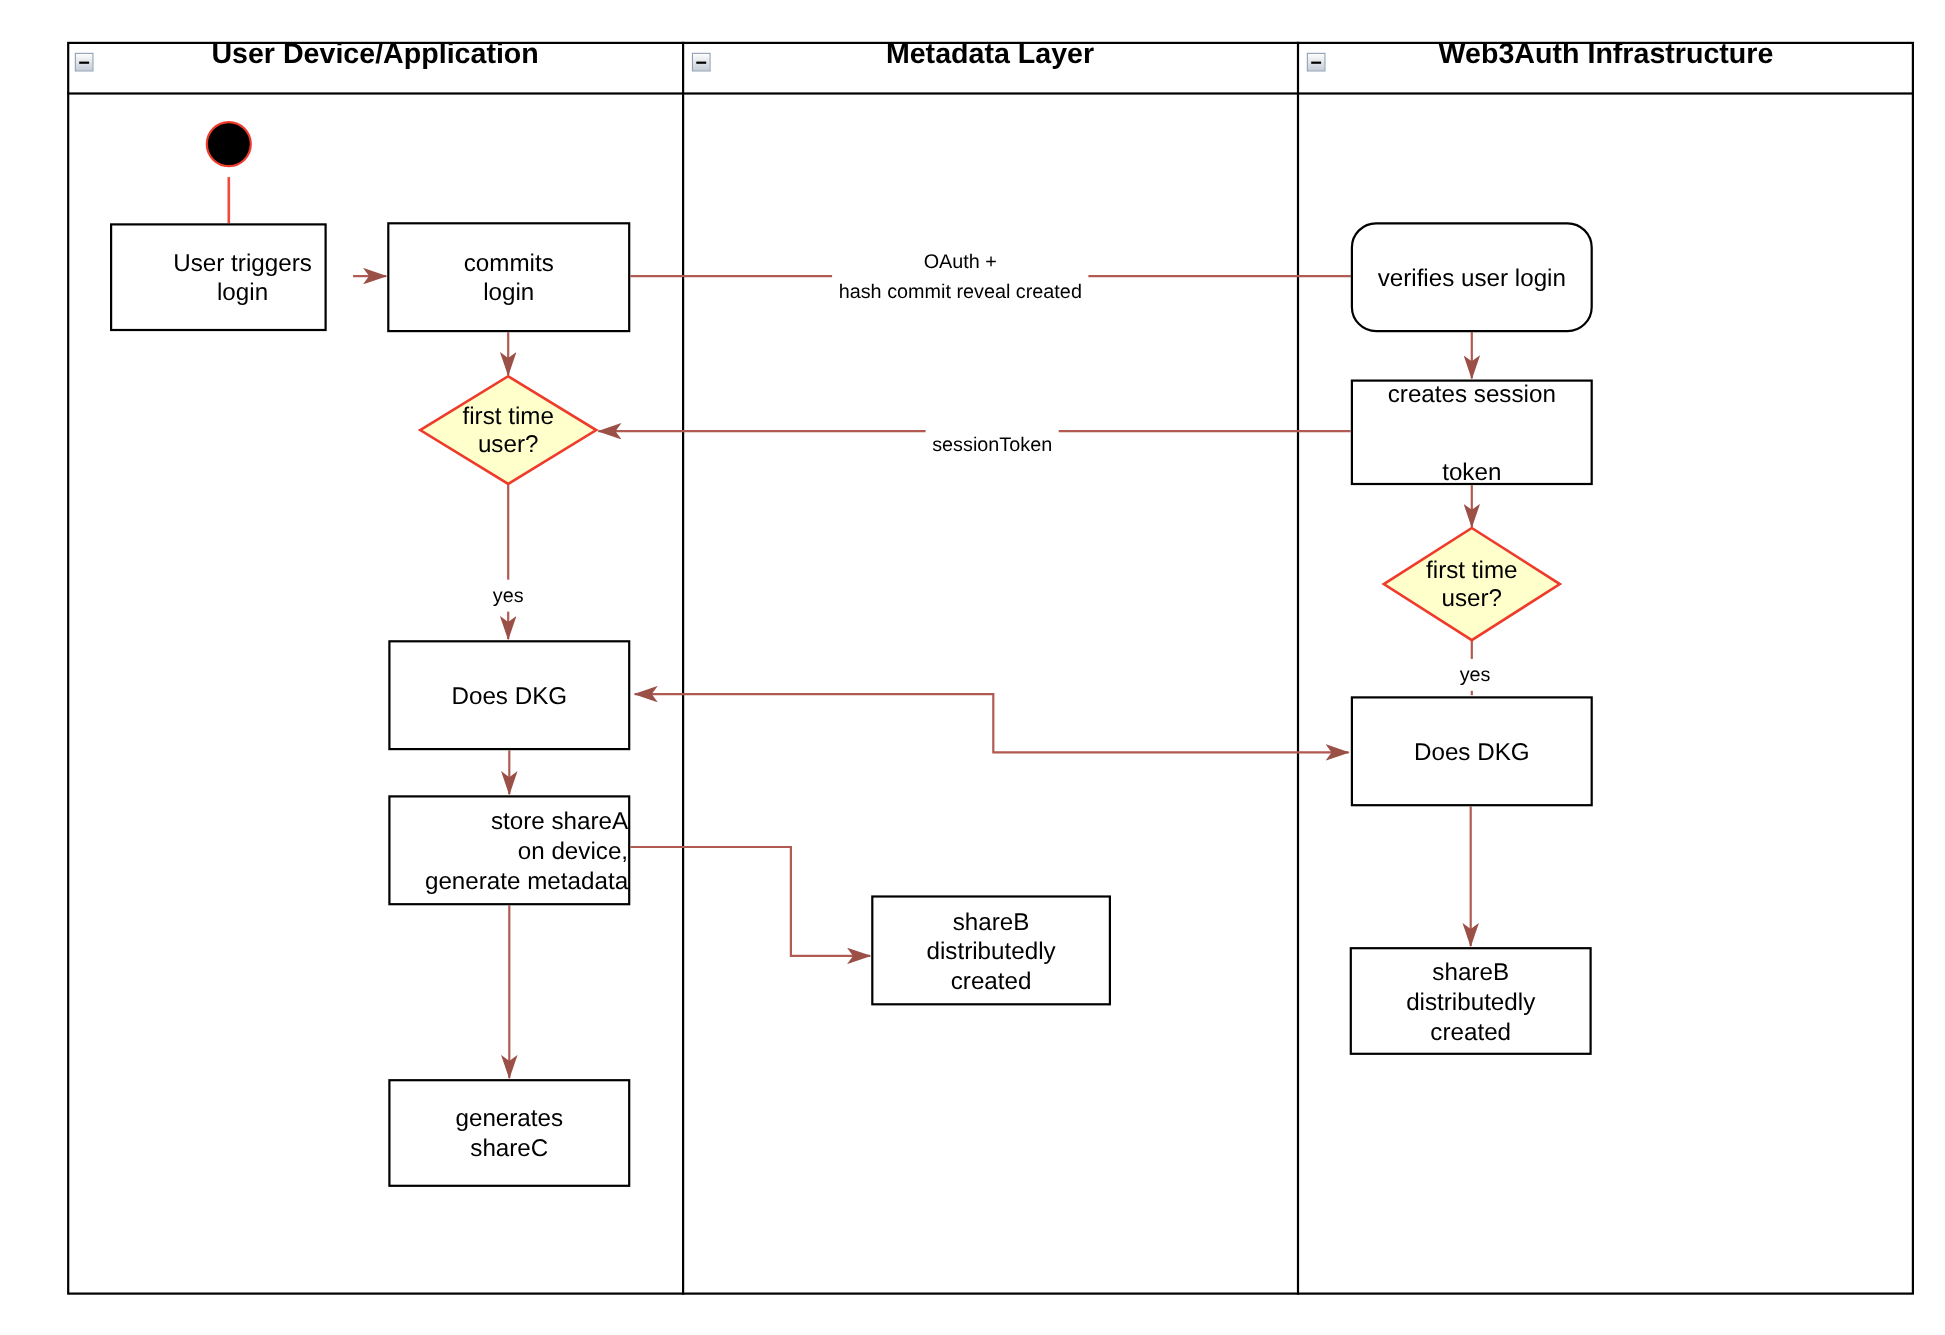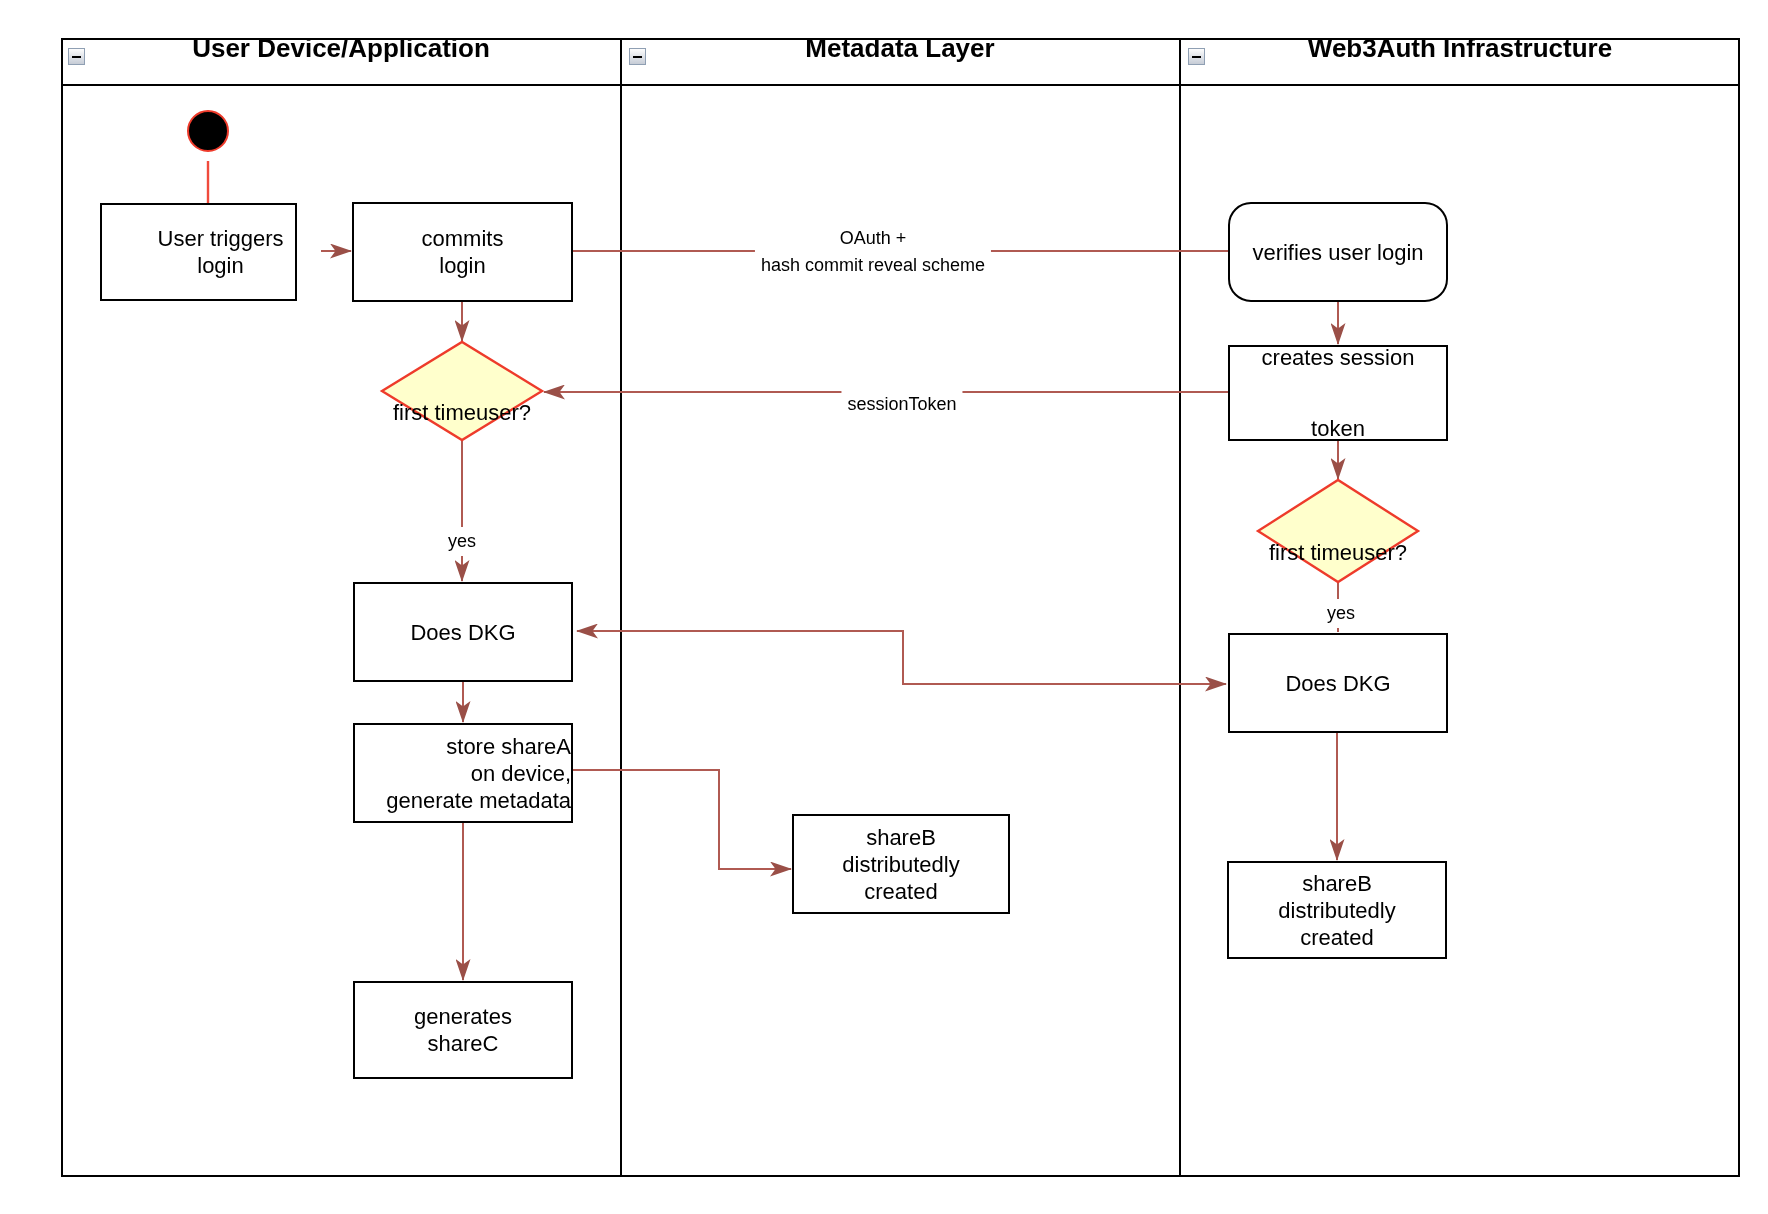--- a/index.html
+++ b/index.html
@@ -33,22 +33,22 @@
   .node{
     position:absolute;box-sizing:border-box;border:2px solid #000;background:#fff;
     display:flex;flex-direction:column;align-items:center;justify-content:center;
     font-size:22px;line-height:27px;text-align:center;
   }
   .start-node{
     position:absolute;left:187px;top:110px;width:42px;height:42px;box-sizing:border-box;
     background:#000;border:2.5px solid #ee3b2b;border-radius:50%;
   }
   .diamond-label{
-    position:absolute;display:flex;flex-direction:row;align-items:center;justify-content:center;
-    font-size:22px;line-height:26px;text-align:center;background:transparent;margin-top:22px;
+    position:absolute;display:flex;flex-direction:column;align-items:center;justify-content:center;
+    font-size:22px;line-height:26px;text-align:center;background:transparent;
   }
   
   .edge-label{
     position:absolute;transform:translateX(-50%);background:#fff;
     font-size:18px;line-height:27px;text-align:center;white-space:nowrap;padding:1px 6px;
   }
 </style>
 </head>
 <body>
 
@@ -153,17 +153,17 @@
 </div>
 
 <div class="node" style="left:1227px;top:861px;width:220px;height:98px;">
   <div>shareB</div>
   <div>distributedly</div>
   <div>created</div>
 </div>
 
 <div class="edge-label" style="left:873px;top:224px;">
   <div>OAuth +</div>
-  <div>hash commit reveal scheme</div>
+  <div>hash commit reveal created</div>
 </div>
 <div class="edge-label" style="left:902px;top:390px;">sessionToken</div>
 <div class="edge-label" style="left:462px;top:527px;">yes</div>
 <div class="edge-label" style="left:1341px;top:599px;">yes</div>
 
 </body></html>

